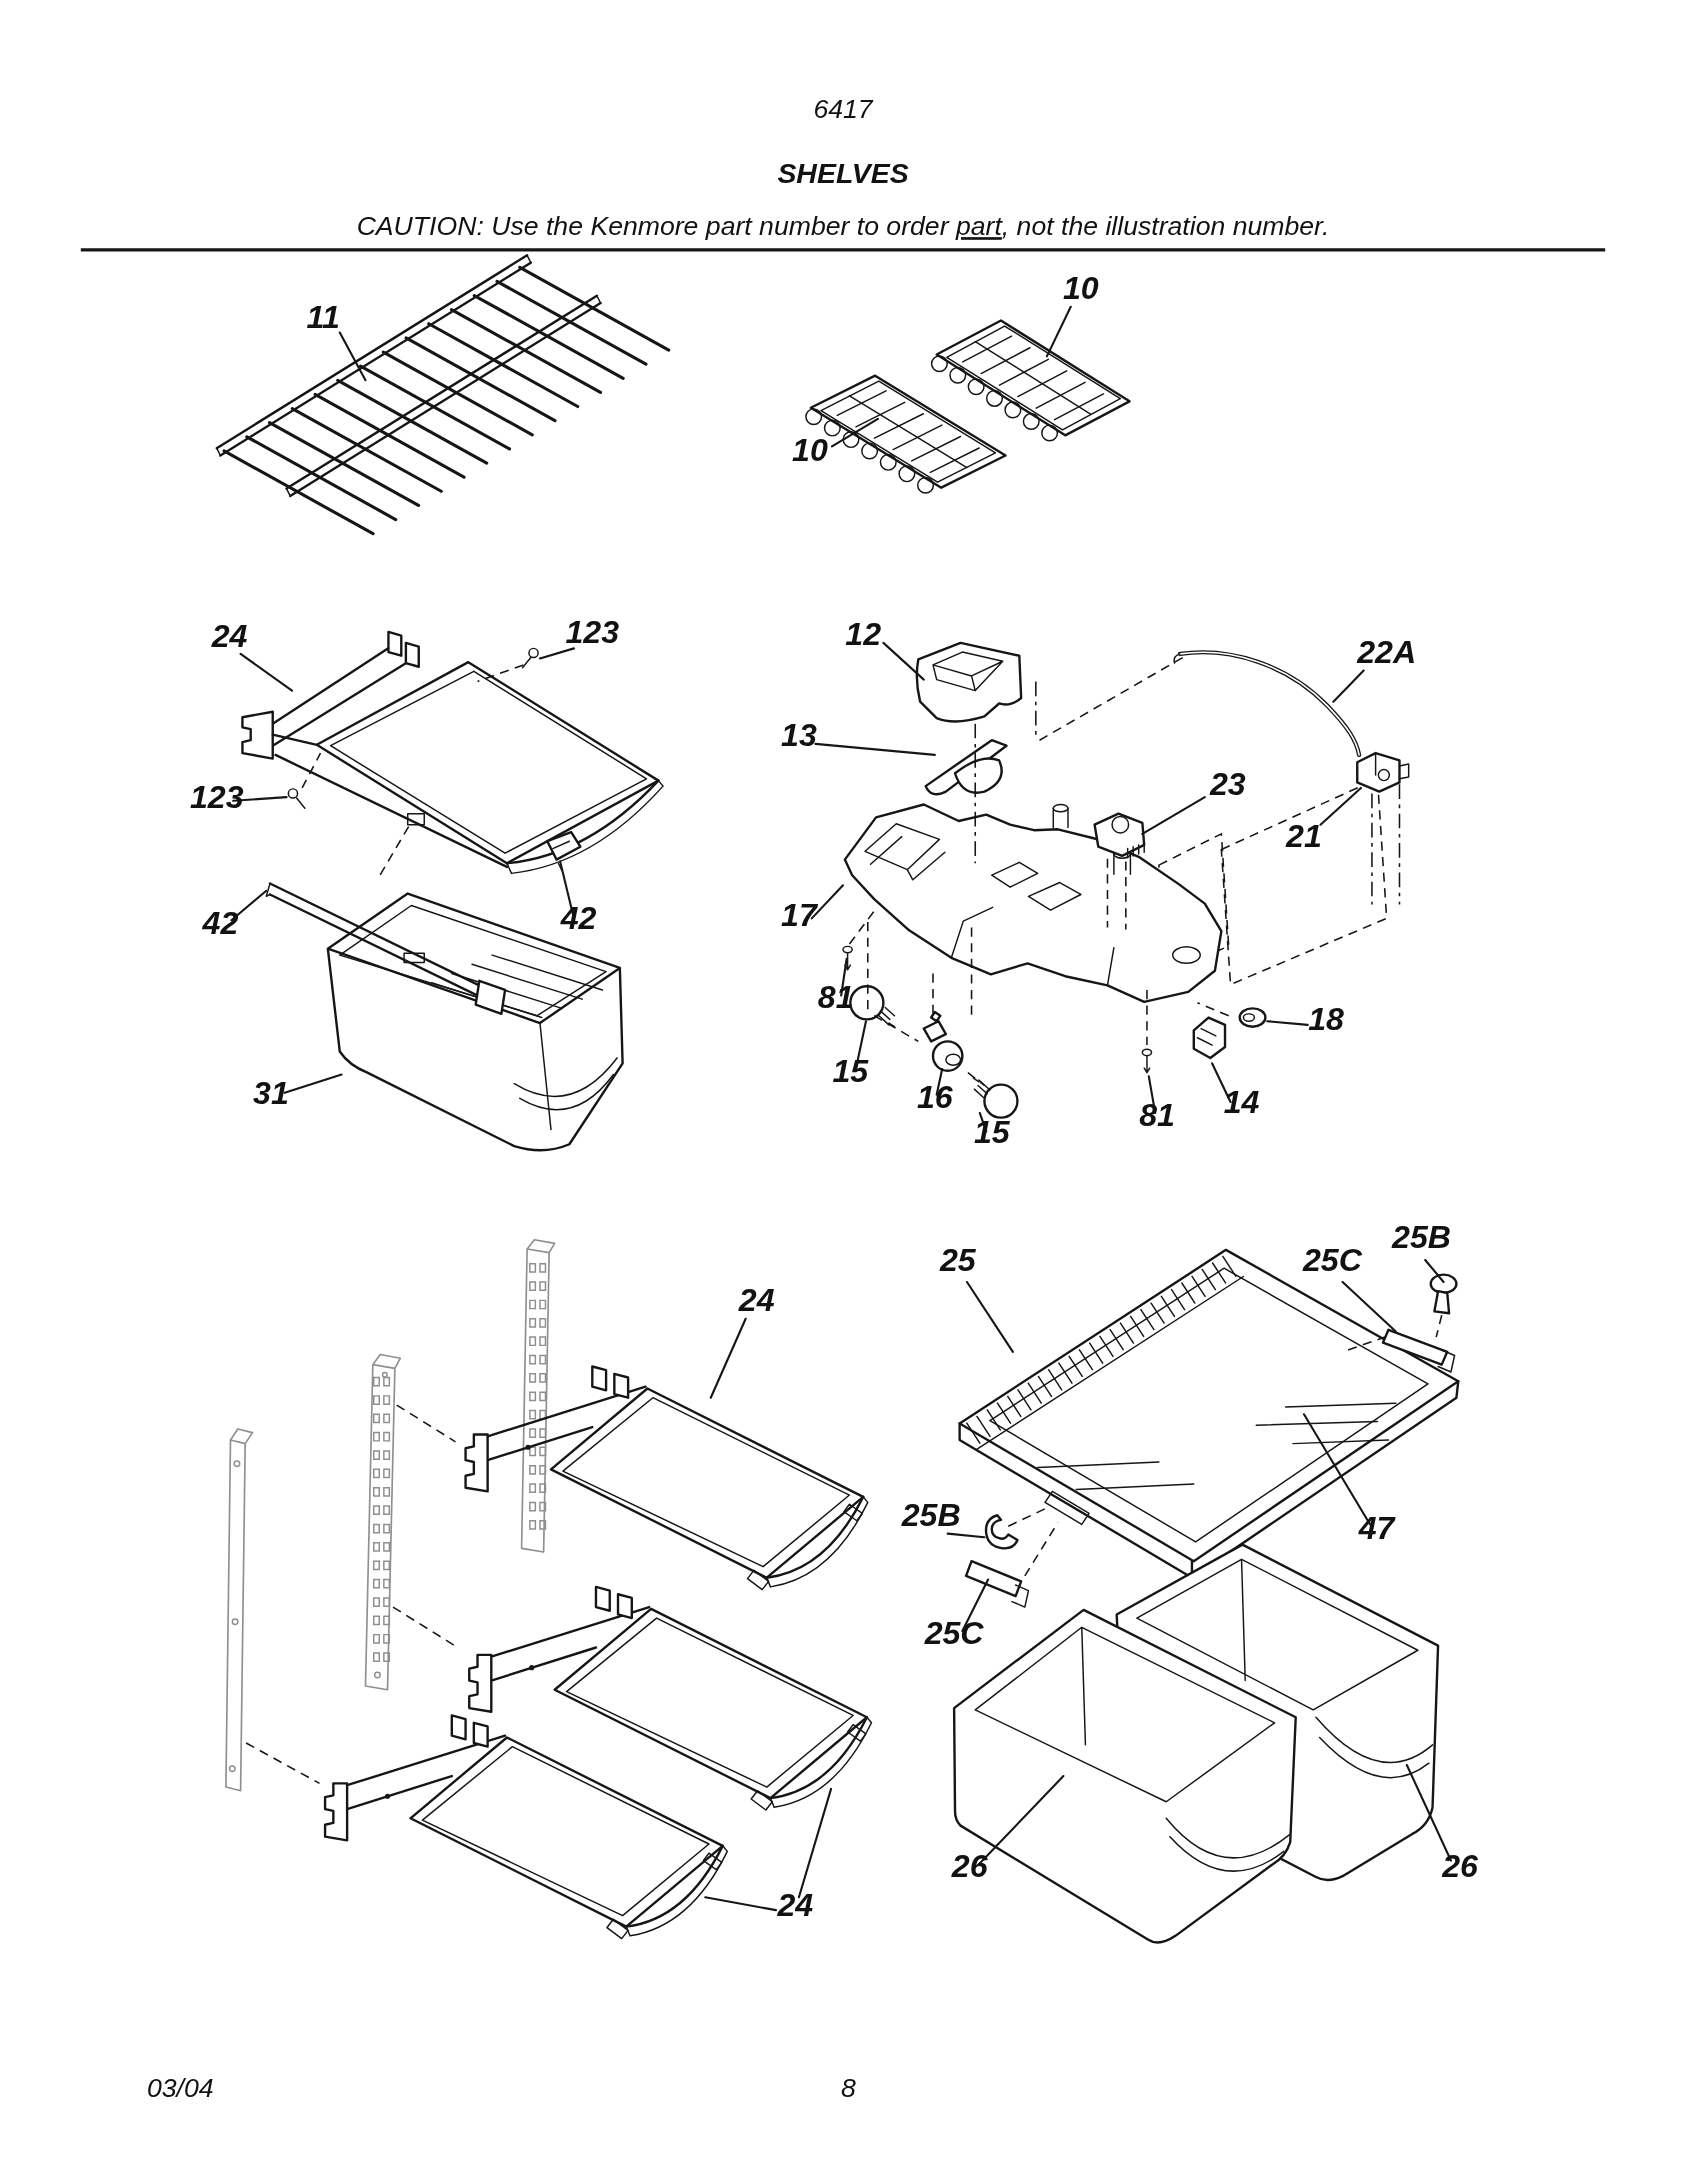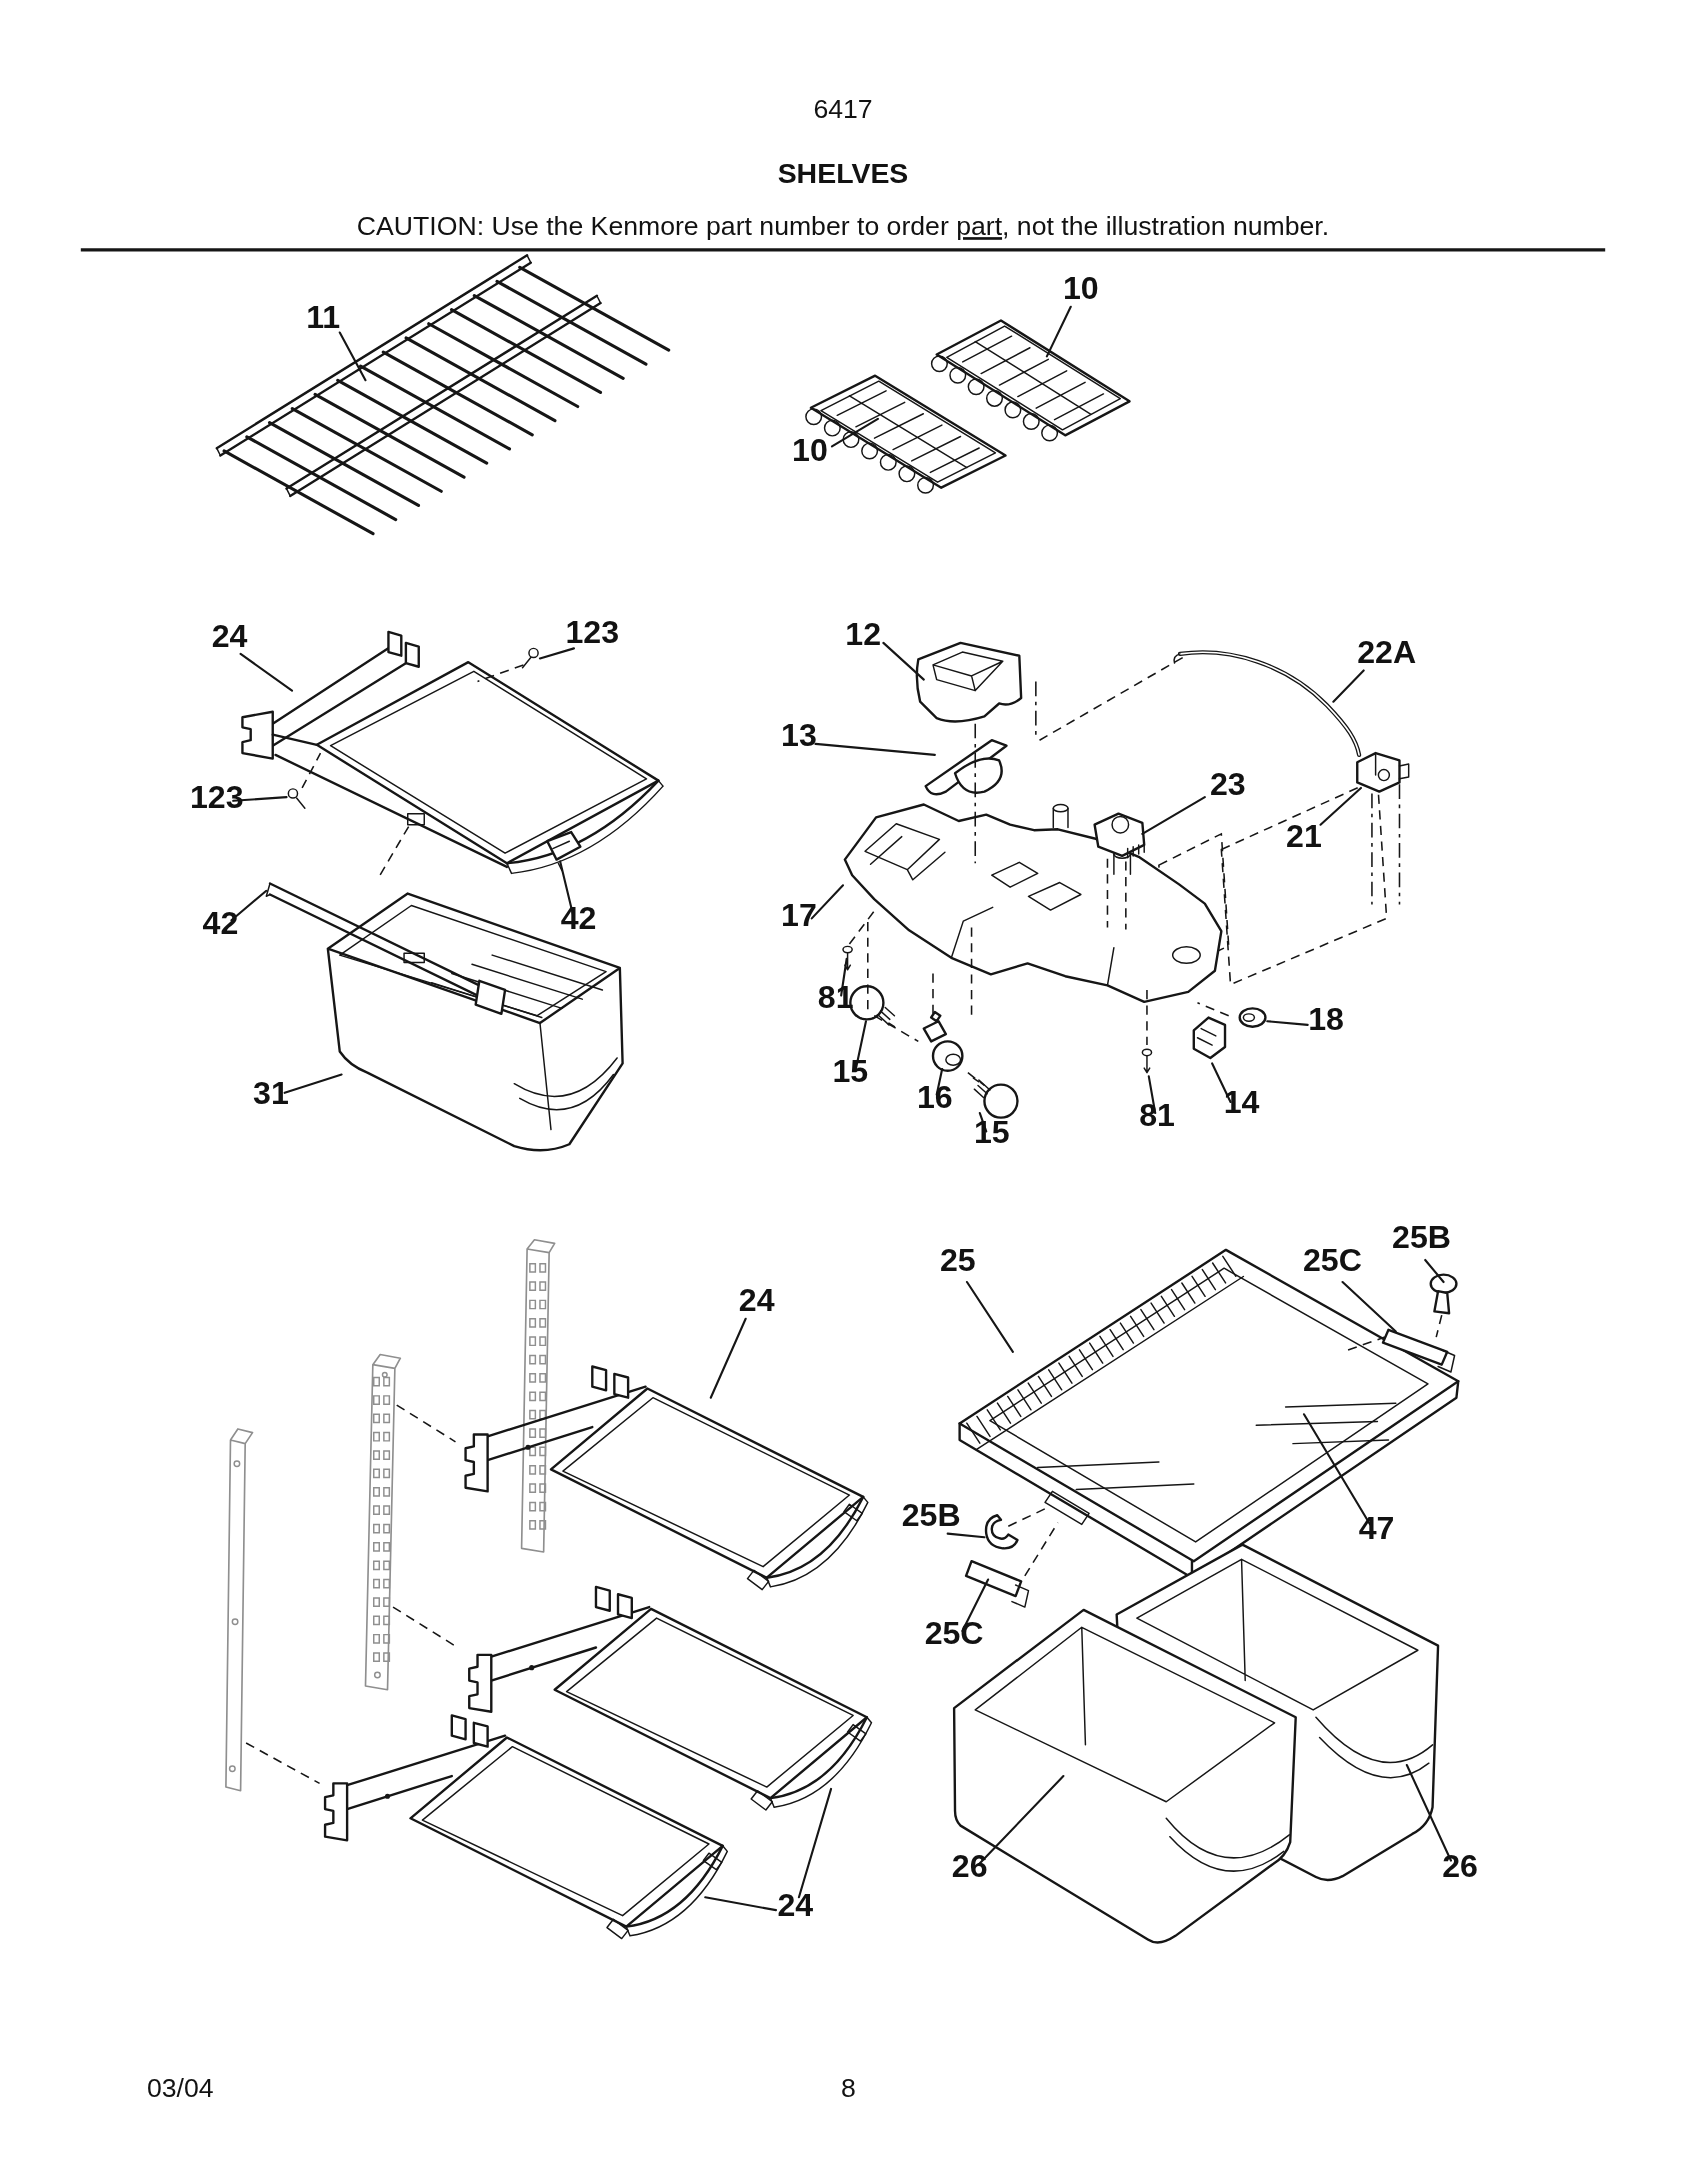--- a/index.html
+++ b/index.html
@@ -1,16 +1,16 @@
 <!DOCTYPE html>
 <html style="font-size:14.7px"><head>
 <meta charset="utf-8">
 <style>
   html,body{margin:0;padding:0;background:#ffffff;}
-  .page{position:relative;width:1686px;height:2182px;background:#ffffff;overflow:hidden;}
+  .page{position:relative;width:1686px;height:2182px;background:#ffffff;overflow:hidden;font-style:italic;}
   svg{position:absolute;left:0;top:0;}
   text{font-family:"Liberation Sans",sans-serif;fill:#121212;}
   .hdr{font-size:29px;}
   .ttl{font-size:31px;font-weight:bold;}
   .lbl{font-size:35px;font-weight:bold;}
   .ftr{font-size:29px;}
   .k{fill:none;stroke:#161616;stroke-width:2.6;stroke-linejoin:round;stroke-linecap:round;}
   .kw{fill:#ffffff;stroke:#161616;stroke-width:2.6;stroke-linejoin:round;stroke-linecap:round;}
   .t{fill:none;stroke:#161616;stroke-width:1.6;stroke-linejoin:round;stroke-linecap:round;}
   .w3{fill:none;stroke:#161616;stroke-width:3.4;stroke-linecap:round;}

